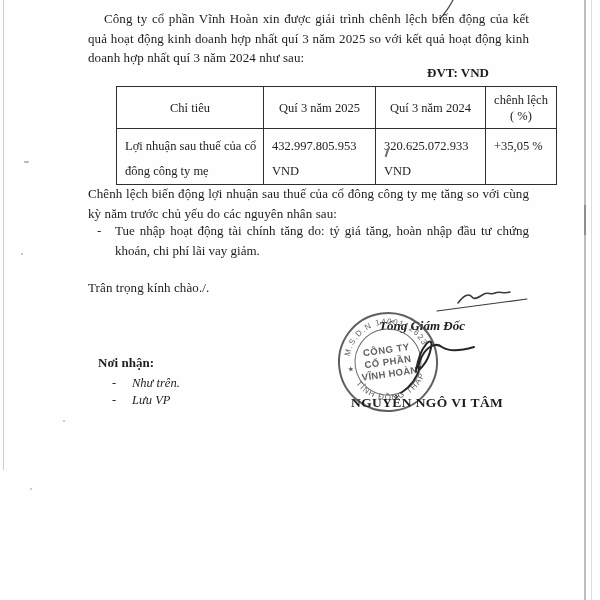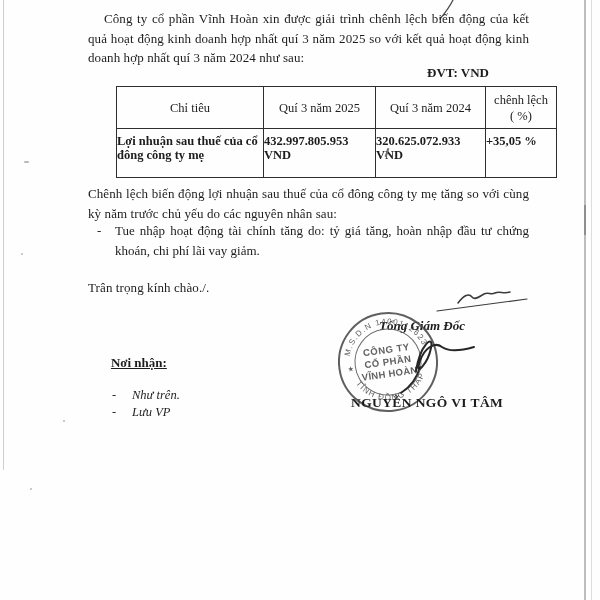--- a/index.html
+++ b/index.html
@@ -15,42 +15,42 @@
 
   .para { position:absolute; left:88px; width:441px; font-size:13px; line-height:19.5px;
           text-align:justify; letter-spacing:0.1px; }
   #intro { top:9px; text-indent:16px; }
   #unit-label { position:absolute; left:427px; top:65px; font-weight:bold; font-size:13px; }
 
   table.cmp { position:absolute; left:76px; top:86px; width:440px; border-collapse:collapse; table-layout:fixed;margin-left:40px; }
   table.cmp td, table.cmp th { border:1.4px solid #2e2e2e; font-size:12.5px; }
   table.cmp thead th { height:42px; font-weight:normal; text-align:center; vertical-align:middle;
                        white-space:pre-line; line-height:16px; }
-  table.cmp tbody td { height:49px; vertical-align:top; padding:5px 4px 0 0; font-weight:bold;
-                       white-space:pre-line; line-height:14px; }
+  table.cmp tbody td { height:49px; vertical-align:top; padding:5px 4px 0 8px; font-weight:normal;
+                       white-space:pre-line; line-height:25px; }
 
   #explanation { top:184px; }
   .bullet-row { position:absolute; left:97px; top:221px; width:432px; display:flex; }
   .bullet-dash { width:18px; flex:none; font-size:13px; line-height:19.5px; }
   .bullet-text { flex:1; font-size:13px; line-height:19.5px; text-align:justify; }
   #closing-1 { top:259px; text-align:left; }
   #closing-2 { top:278px; text-align:left; }
 
   #sig-title { position:absolute; left:379px; top:318px; font-weight:bold; font-size:13px;font-style:italic; }
   #sig-name  { position:absolute; left:351px; top:395px; font-weight:bold; font-size:13.5px; letter-spacing:0.4px; }
 
   .svg-abs { position:absolute; }
   #stamp-svg { left:334px; top:308px; transform:rotate(-8deg); opacity:0.88; }
   #signature-svg { left:392px; top:325px; }
   #initial-svg { left:434px; top:288px; }
   #penmark-svg { left:437px; top:0px; }
   #slash-mark { position:absolute; left:386px; top:148px; width:1.5px; height:9px; background:#6d6d6d; transform:rotate(18deg); }
 
   #recipients { position:absolute; left:98px; top:355px; font-size:13px; }
-  #recipients .heading { font-weight:bold; text-decoration:underline; margin-bottom:16px;text-align:center; }
+  #recipients .heading { font-weight:bold; margin-bottom:4px; }
   .recipient-row { display:flex; margin-left:14px; line-height:16.5px; font-size:12.5px; }
   .recipient-dash { width:20px; flex:none; }
   .recipient-text { font-style:italic; }
 
   .stamp-text { fill:#4a4a4a; font-family:"Liberation Sans", sans-serif; }
 </style>
 </head>
 <body>
 
 <div class="page">

